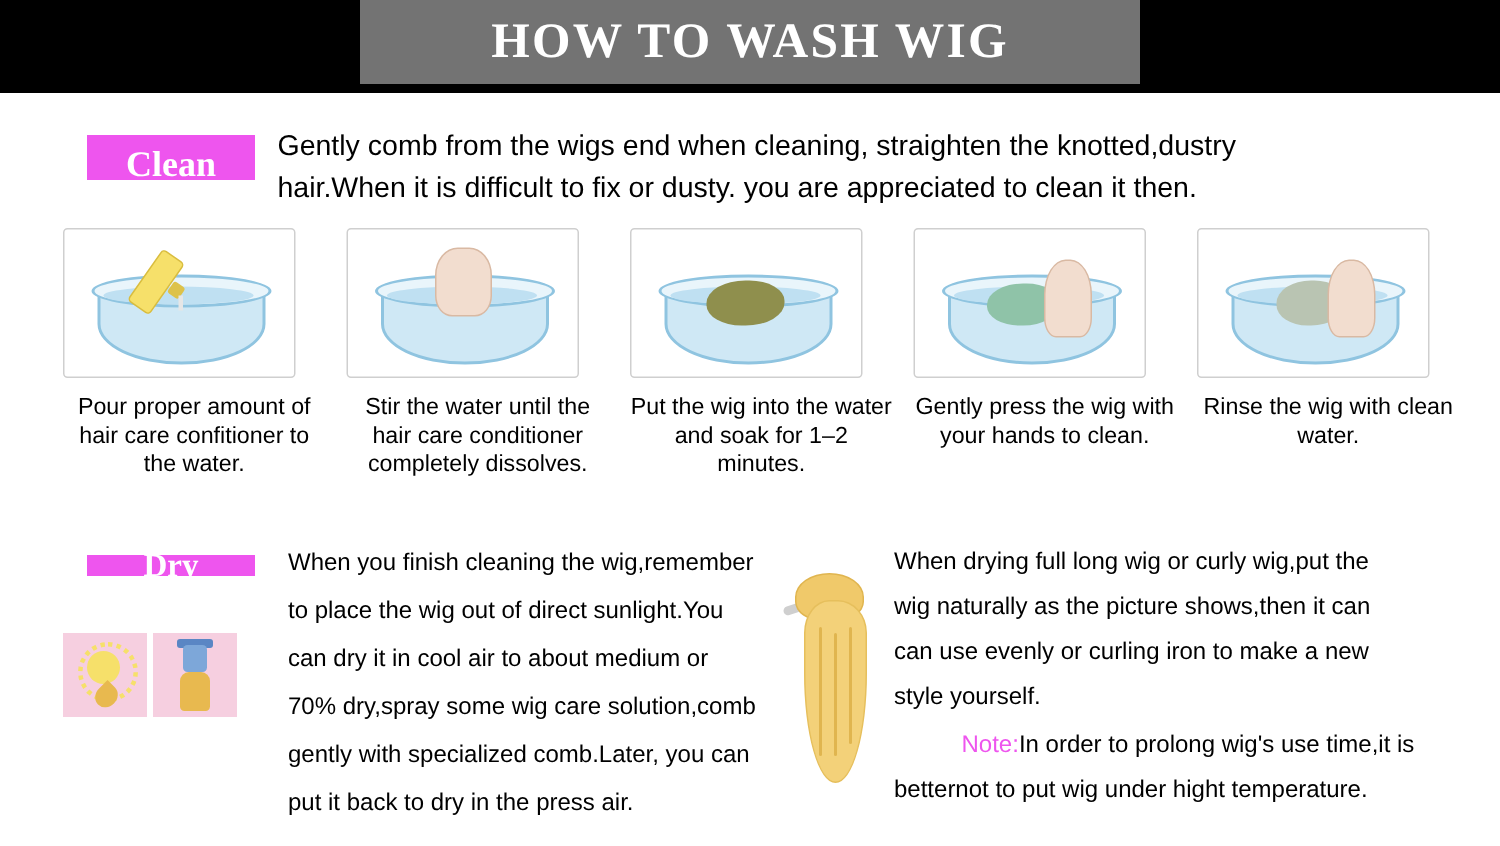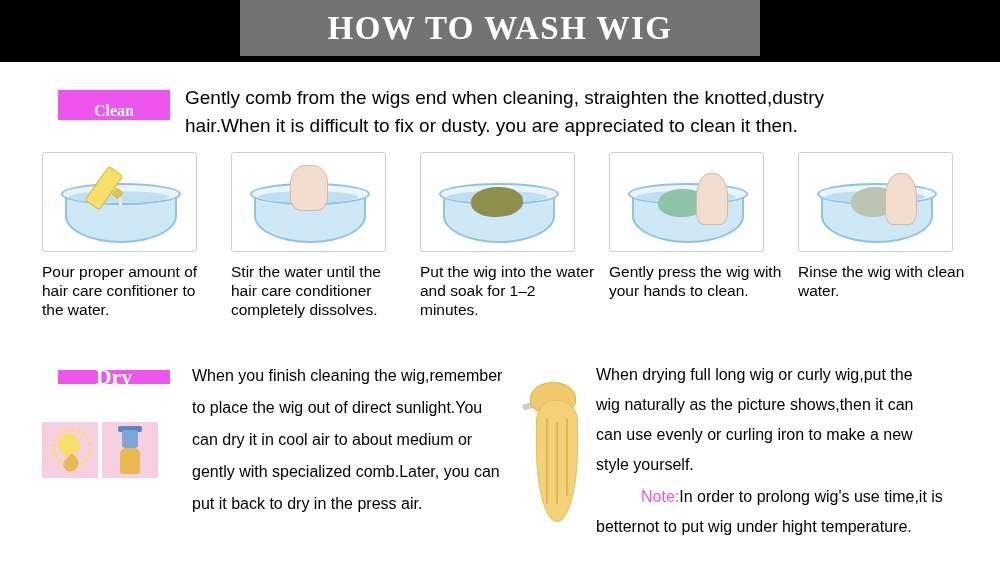--- a/index.html
+++ b/index.html
@@ -60,21 +60,21 @@
     color: #ffffff;
     font-family: "Liberation Serif", serif;
     font-weight: bold;
   }
   #clean-chip {
     left: 58px;
     top: 90px;
     width: 112px;
     height: 30px;
   }
-  #clean-chip span { font-size: 16px; margin-top: 11px; }
+  #clean-chip span { font-size: 24px; margin-top: 11px; }
   #dry-chip {
     left: 58px;
     top: 370px;
     width: 112px;
     height: 14px;
   }
   #dry-chip span { font-size: 22px; }
 
   
   .clean-intro {
@@ -91,20 +91,21 @@
   .steps {
     position: absolute;
     left: 42px;
     top: 152px;
     width: 950px;
     display: flex;
     gap: 14px;
   }
   .step {
     width: 175px;
+    text-align: center;
   }
   .step-figure {
     width: 153px;
     height: 98px;
     border: 1px solid #cfcfcf;
     border-radius: 3px;
     background: #ffffff;
     position: relative;
     overflow: hidden;
   }
@@ -428,20 +429,21 @@
       <div class="dryer-hat"></div>
       <div class="dryer-top"></div>
       <div class="dryer-body"></div>
     </div>
   </div>
 
   <div class="dry-col-left">
     <div>When you finish cleaning the wig,remember</div>
     <div>to place the wig out of direct sunlight.You</div>
     <div>can dry it in cool air to about medium or</div>
+    <div>70% dry,spray some wig care solution,comb</div>
     <div>gently with specialized comb.Later, you can</div>
     <div>put it back to dry in the press air.</div>
   </div>
 
   <div class="hair-illustration">
     <div class="hair-clip"></div>
     <div class="hair-cap"></div>
     <div class="hair-fall"></div>
     <div class="hair-strand" style="left:34px;top:40px;height:86px;"></div>
     <div class="hair-strand" style="left:44px;top:44px;height:82px;"></div>

